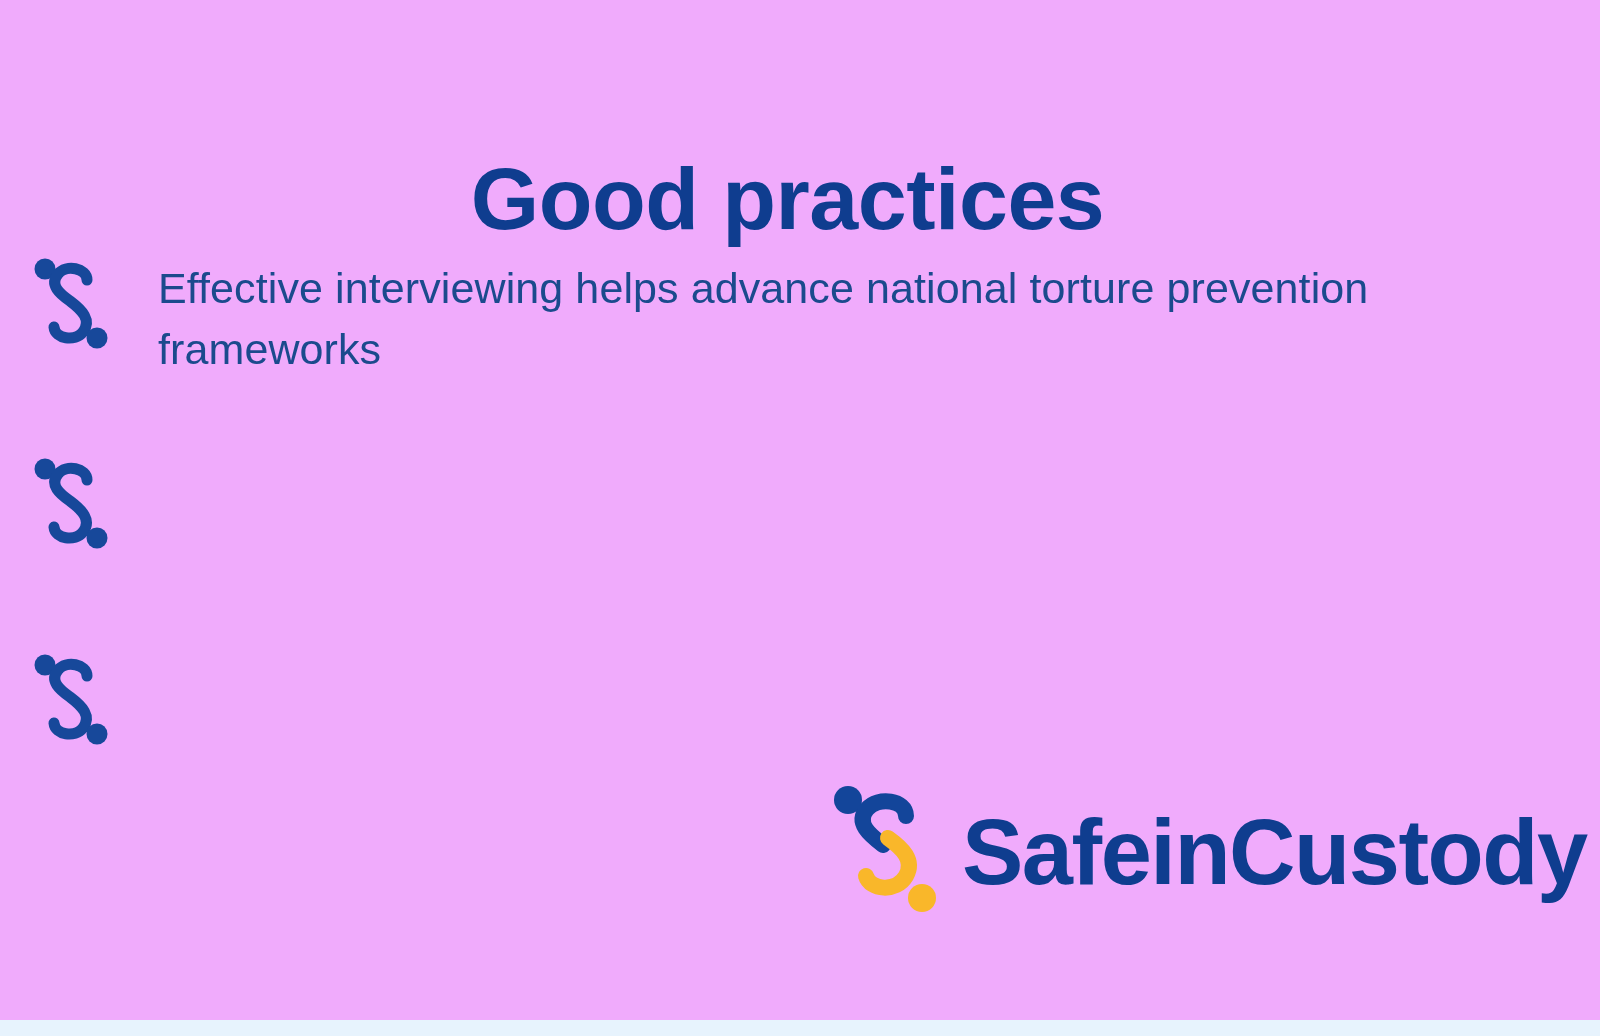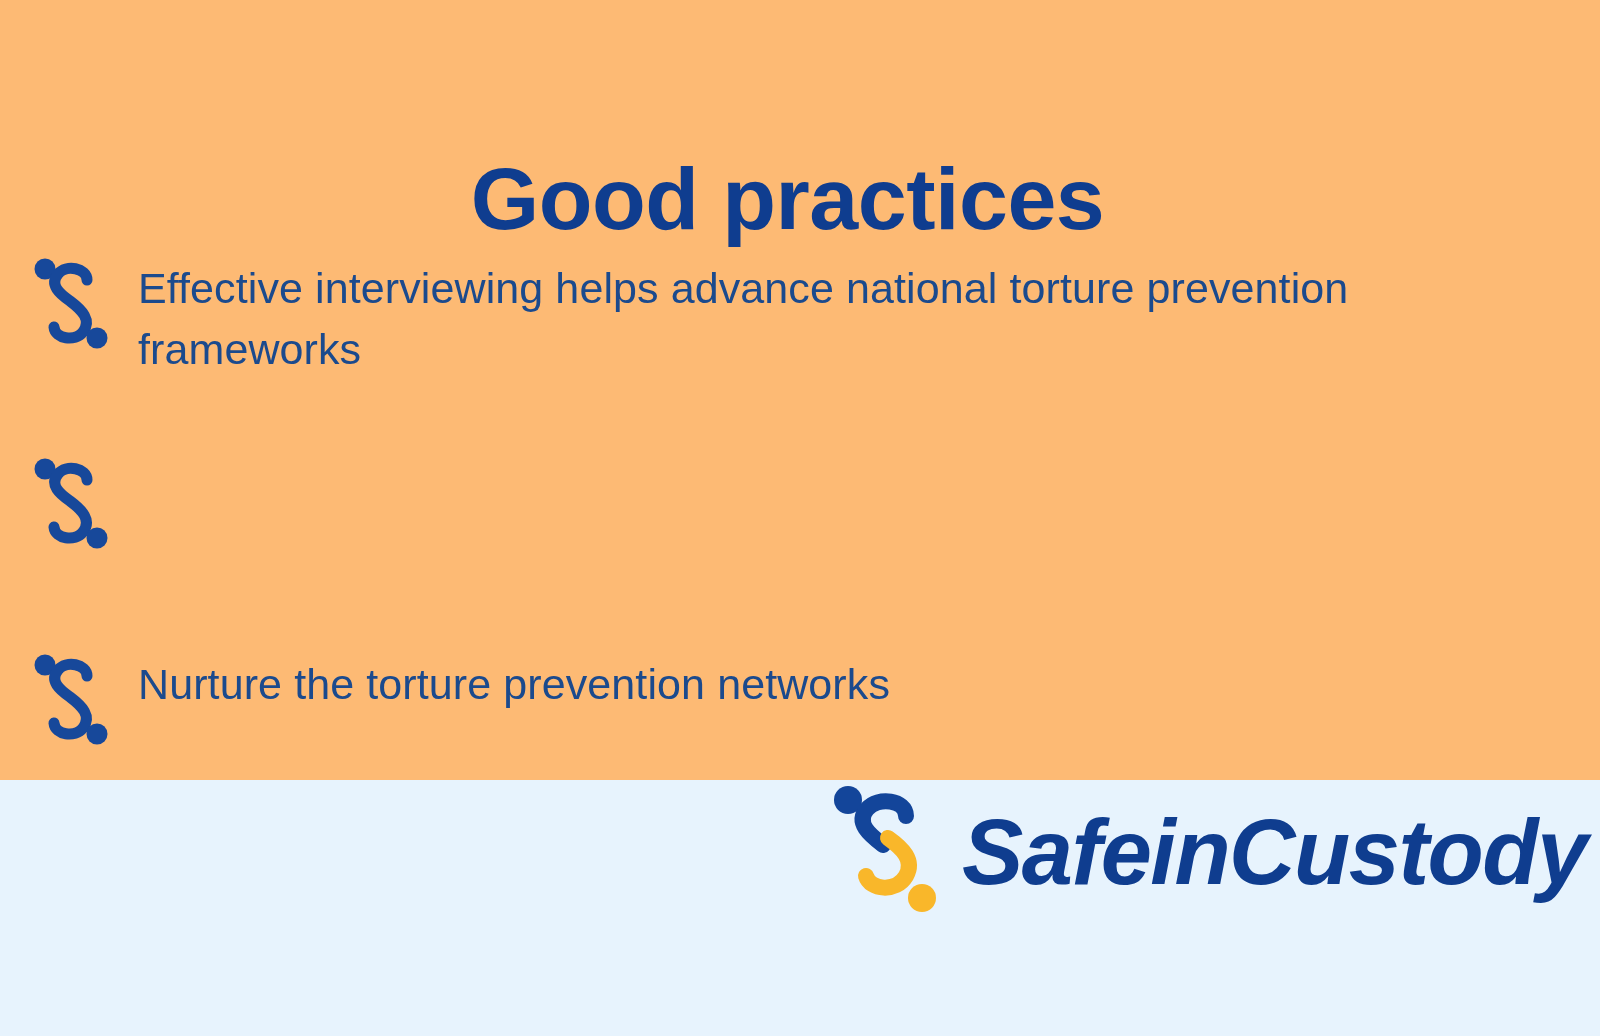--- a/index.html
+++ b/index.html
@@ -12,22 +12,22 @@
     height: 1036px;
     background: #e7f3fd;
     font-family: "Liberation Sans", "DejaVu Sans", sans-serif;
     overflow: hidden;
     position: relative;
   }
 
   .slide {
     position: relative;
     width: 1600px;
-    height: 780px;
-    background: #fdba74;
+    height: 1020px;
+    background: #f0abfc;
     box-sizing: border-box;
   }
 
   
   .slide-title {
     position: absolute;
     left: 0;
     top: 96px;
     width: 1575px;
     text-align: center;
@@ -45,20 +45,21 @@
     left: 0;
     top: 250px;
     width: 1600px;
   }
 
   .bullet-row {
     position: absolute;
     left: 30px;
     display: flex;
     align-items: flex-start;
+    gap: 20px;
   }
 
   .bullet-row.row-0 { top: 0px; }
   .bullet-row.row-1 { top: 200px; }
   .bullet-row.row-2 { top: 396px; }
 
   .bullet-icon {
     flex: 0 0 auto;
     width: 82px;
     height: 96px;
@@ -83,21 +84,20 @@
     padding-top: 8px;
   }
 
   
   .logo-lockup {
     position: absolute;
     left: 826px;
     top: 778px;
     display: flex;
     align-items: center;
-    font-style: italic;
   }
   .logo-mark {
     flex: 0 0 auto;
     width: 118px;
     height: 140px;
   }
   .logo-mark svg {
     display: block;
     width: 118px;
     height: 140px;
@@ -149,21 +149,20 @@
 
     <div class="bullet-row row-2">
       <span class="bullet-icon">
         <svg viewBox="0 0 82 96" xmlns="http://www.w3.org/2000/svg" aria-hidden="true">
           <circle cx="15" cy="15" r="10.5" fill="#17489a"></circle>
           <path d="M57 26 C57 14, 36 10, 28 20 C19 31, 30 40, 40 47
                    C52 56, 62 66, 53 78 C45 88, 25 85, 24 73" fill="none" stroke="#17489a" stroke-width="11" stroke-linecap="round" stroke-linejoin="round"></path>
           <circle cx="67" cy="84" r="10.5" fill="#17489a"></circle>
         </svg>
       </span>
-      <span class="bullet-text">Nurture the torture prevention networks</span>
     </div>
 
   </div>
 
   <div class="logo-lockup">
     <span class="logo-mark">
       <svg viewBox="0 0 118 140" xmlns="http://www.w3.org/2000/svg" aria-hidden="true">
         <circle cx="22" cy="22" r="14" fill="#13459a"></circle>
         <path d="M80 38 C80 22, 52 18, 41 31 C29 45, 44 57, 57 67" fill="none" stroke="#13459a" stroke-width="16" stroke-linecap="round" stroke-linejoin="round"></path>
         <path d="M62 60 C76 70, 89 82, 80 98 C70 115, 44 112, 40 98" fill="none" stroke="#f9b72a" stroke-width="16" stroke-linecap="round" stroke-linejoin="round"></path>

